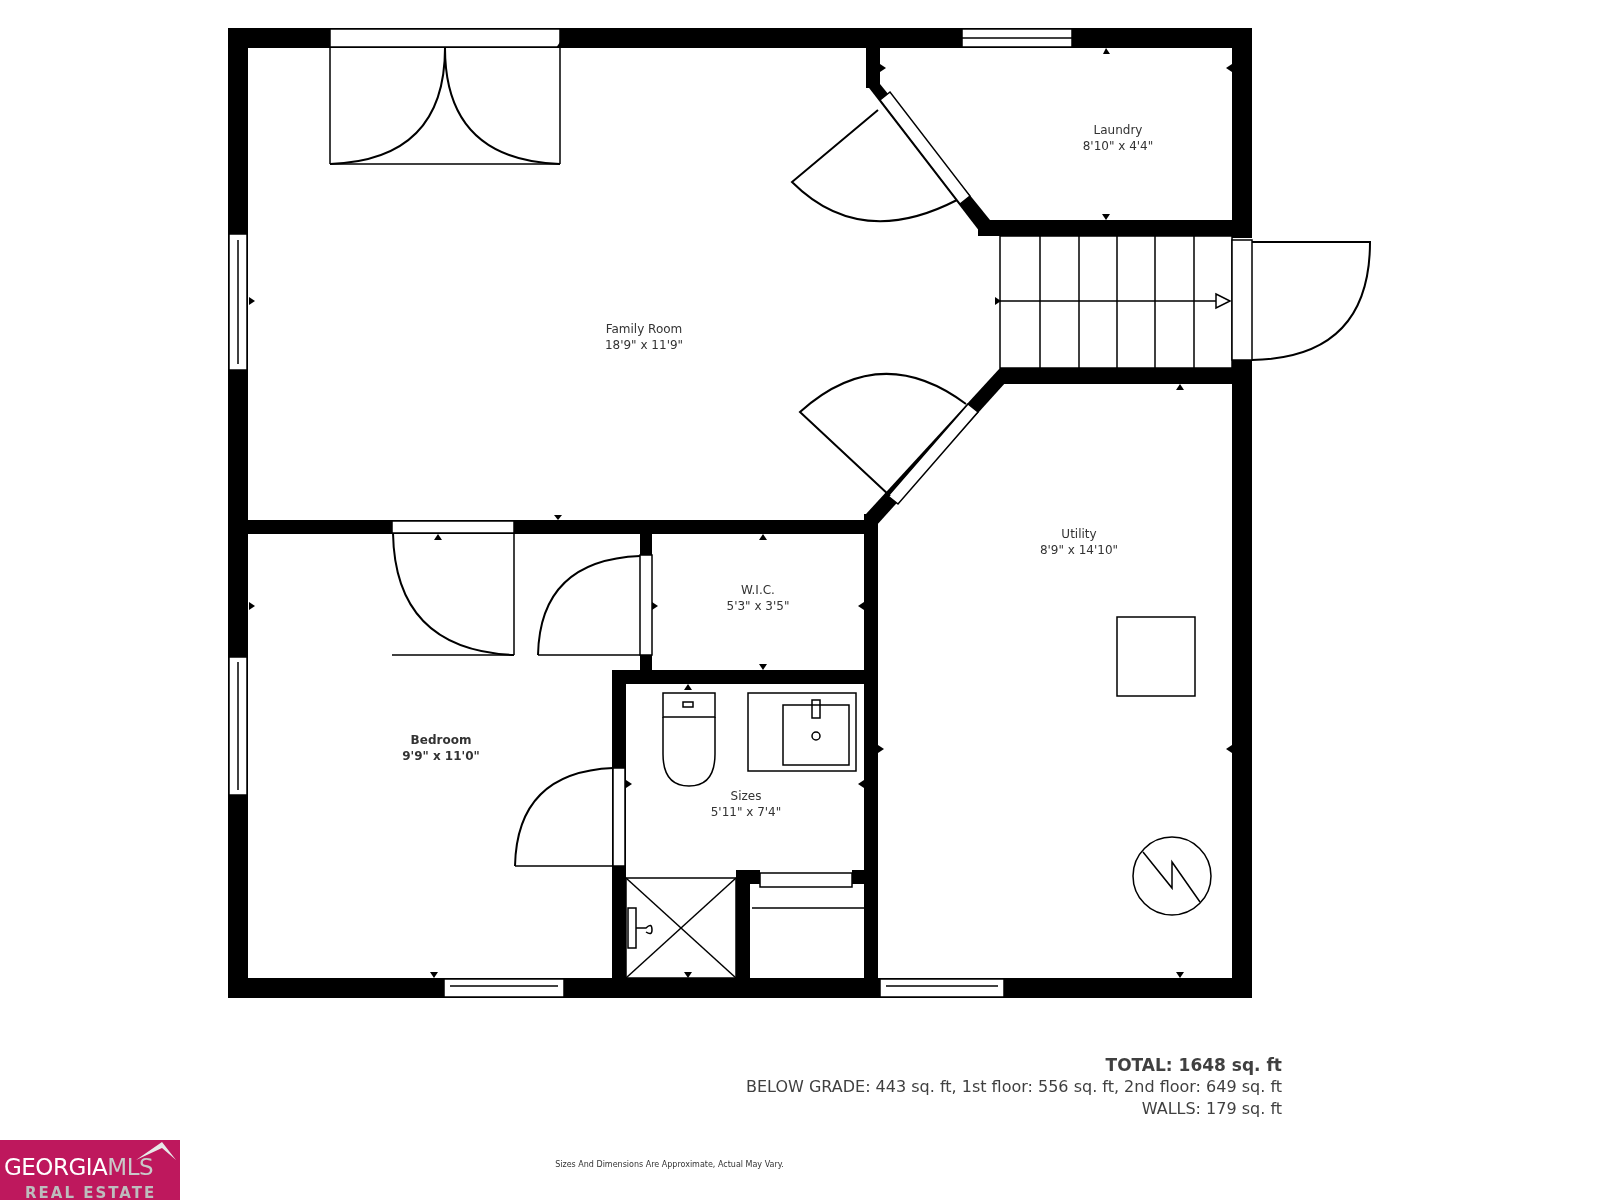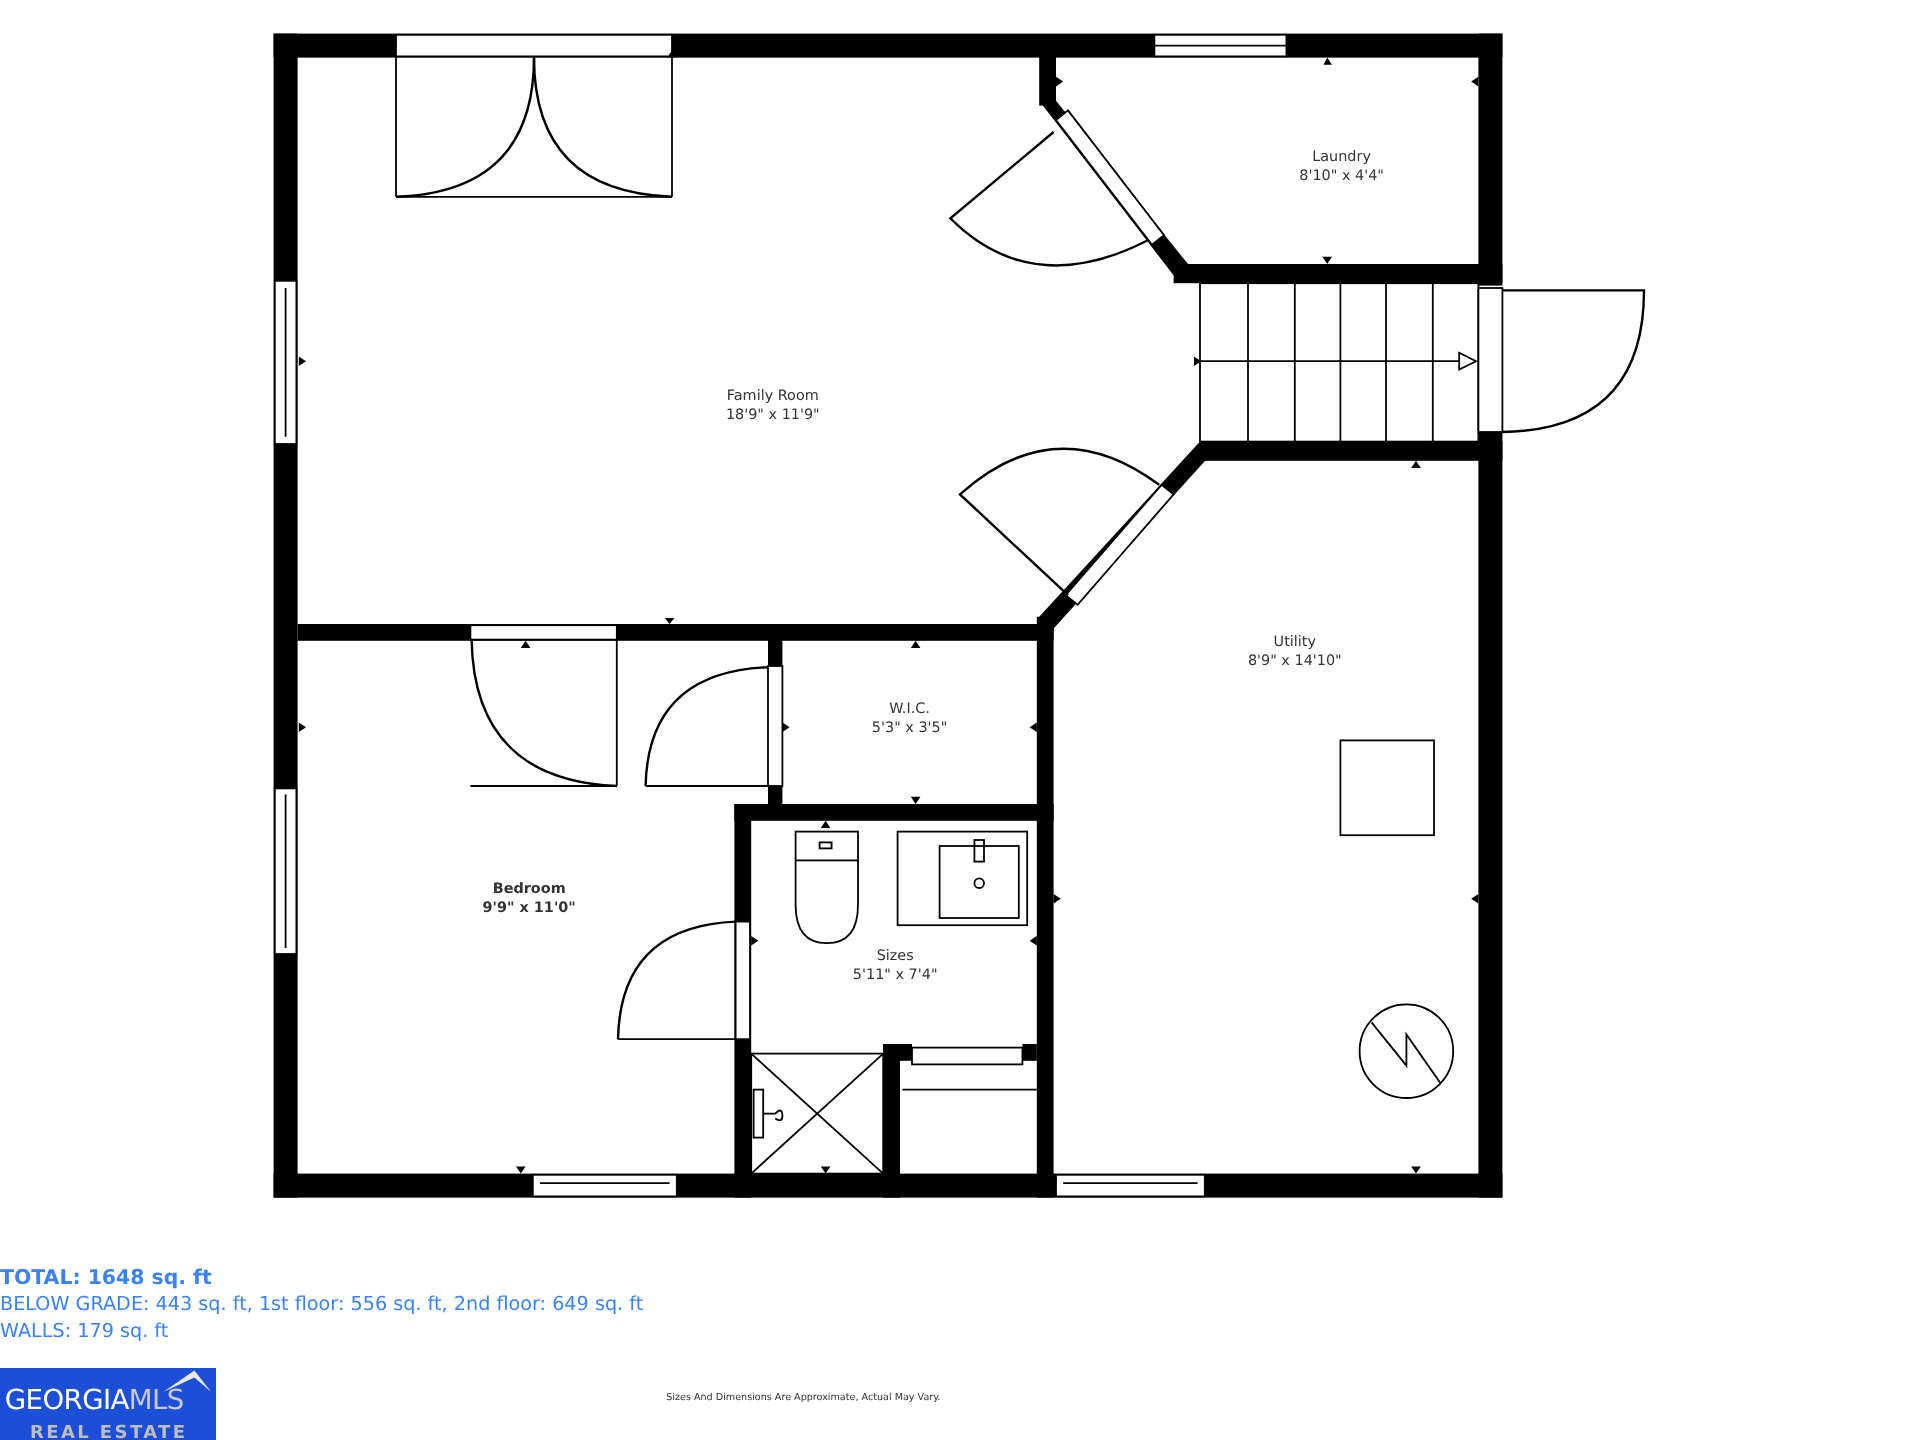--- a/index.html
+++ b/index.html
@@ -3,25 +3,25 @@
   <meta charset="utf-8">
   <style>
     html, body { margin: 0; padding: 0; background: #ffffff; }
     body { width: 1600px; height: 1200px; position: relative; overflow: hidden; font-family: "DejaVu Sans", sans-serif; }
     #plan { position: absolute; left: 0; top: 0; width: 1600px; height: 1200px; }
     .wall { fill: #000; }
     .line { stroke: #000; stroke-width: 2; fill: none; }
     .thin { stroke: #000; stroke-width: 1.5; fill: none; }
     .win { fill: #fff; stroke: #000; stroke-width: 1.5; }
     .room-label { position: absolute; text-align: center; font-size: 12px; color: #333; line-height: 16px; transform: translateX(-50%); white-space: nowrap; }
-    .summary { position: absolute; left: 0; width: 1282px; top: 1054px; text-align: left; color: #3b82f6; }
+    .summary { position: absolute; left: 0; width: 1282px; top: 1054px; text-align: right; color: #404040; }
     .summary .total { font-size: 17px; font-weight: bold; line-height: 22px; }
     .summary .line-t { font-size: 16px; line-height: 22px; }
     .disclaimer { position: absolute; top: 1160px; left: 0; width: 1339px; text-align: center; font-size: 8px; color: #333; }
-    .logo { position: absolute; left: 0; top: 1140px; width: 180px; height: 60px; background: #1d4ed8; }
+    .logo { position: absolute; left: 0; top: 1140px; width: 180px; height: 60px; background: #be185d; }
     .logo .brand { position: absolute; left: 4px; top: 14px; font-size: 23px; color: #fff; letter-spacing: -0.5px; }
     .logo .brand .mls { color: #c9c9c9; }
     .logo .sub { position: absolute; left: 12px; top: 44px; font-size: 15px; font-weight: bold; color: #bdbdbd; letter-spacing: 2px; margin-left: 13px; }
     .logo .roof { position: absolute; left: 132px; top: 0px; }
   </style>
 </head>
 <body>
 
 <svg id="plan" viewBox="0 0 1600 1200" xmlns="http://www.w3.org/2000/svg">
 

